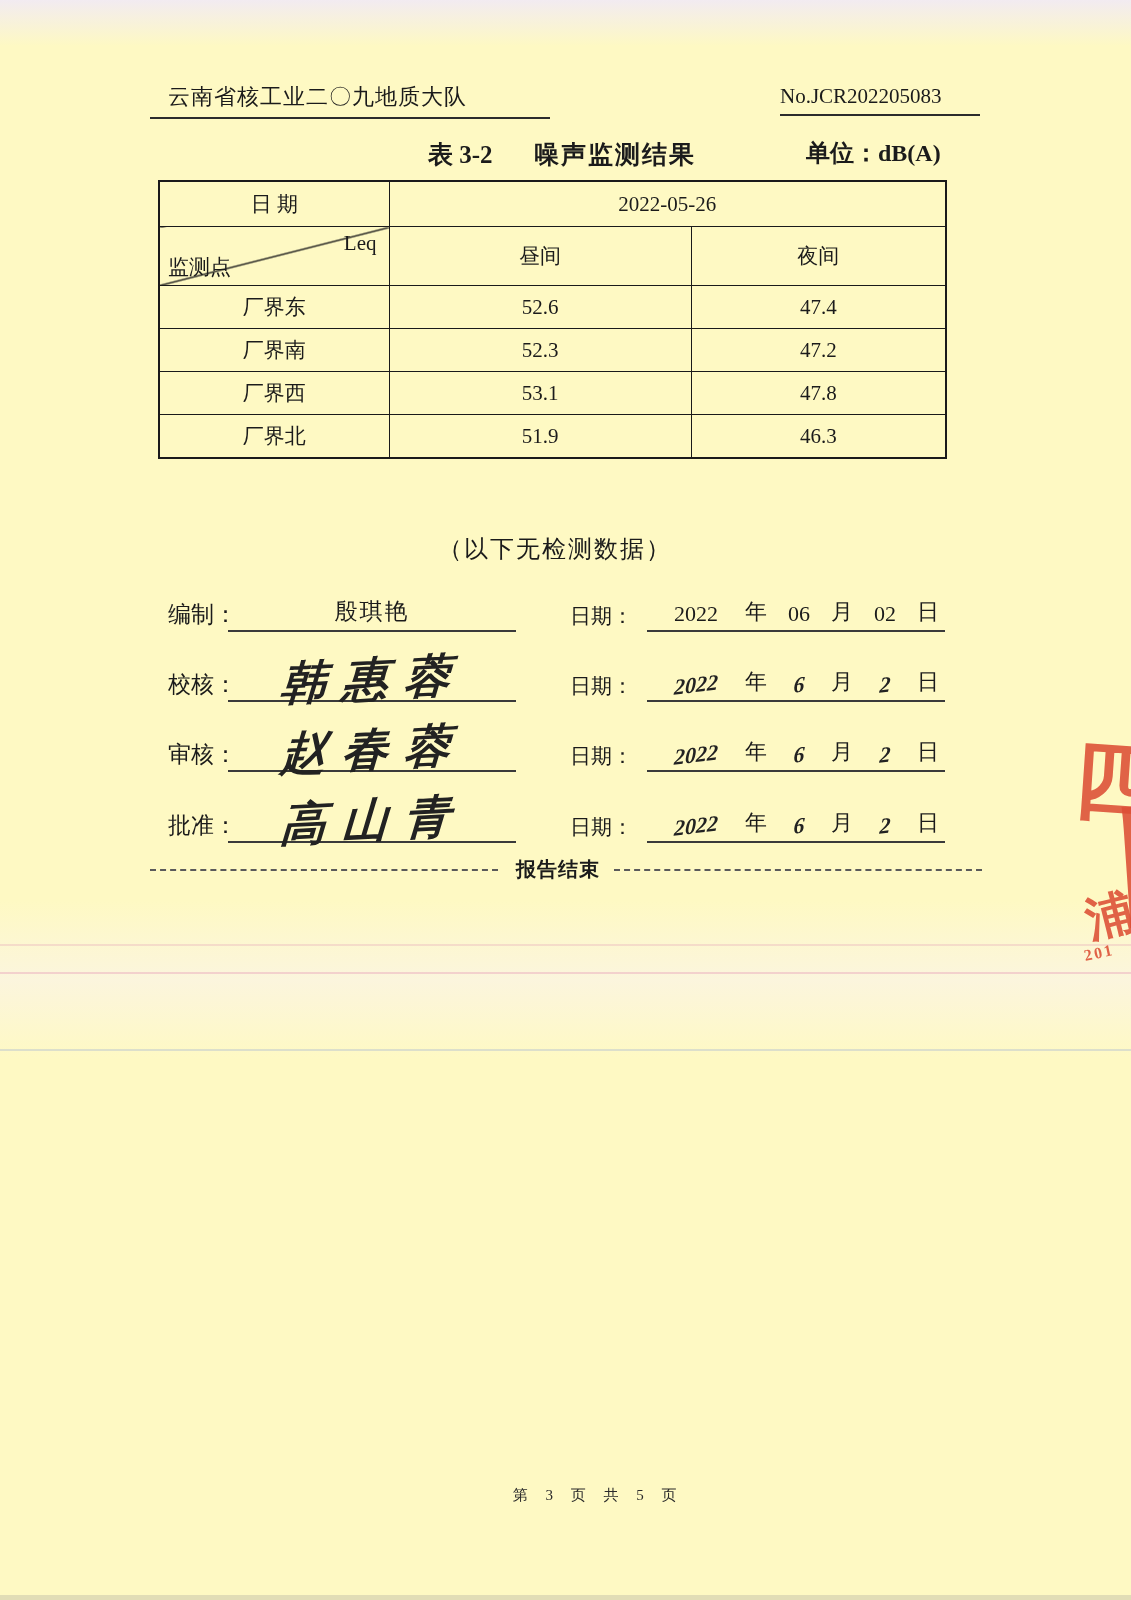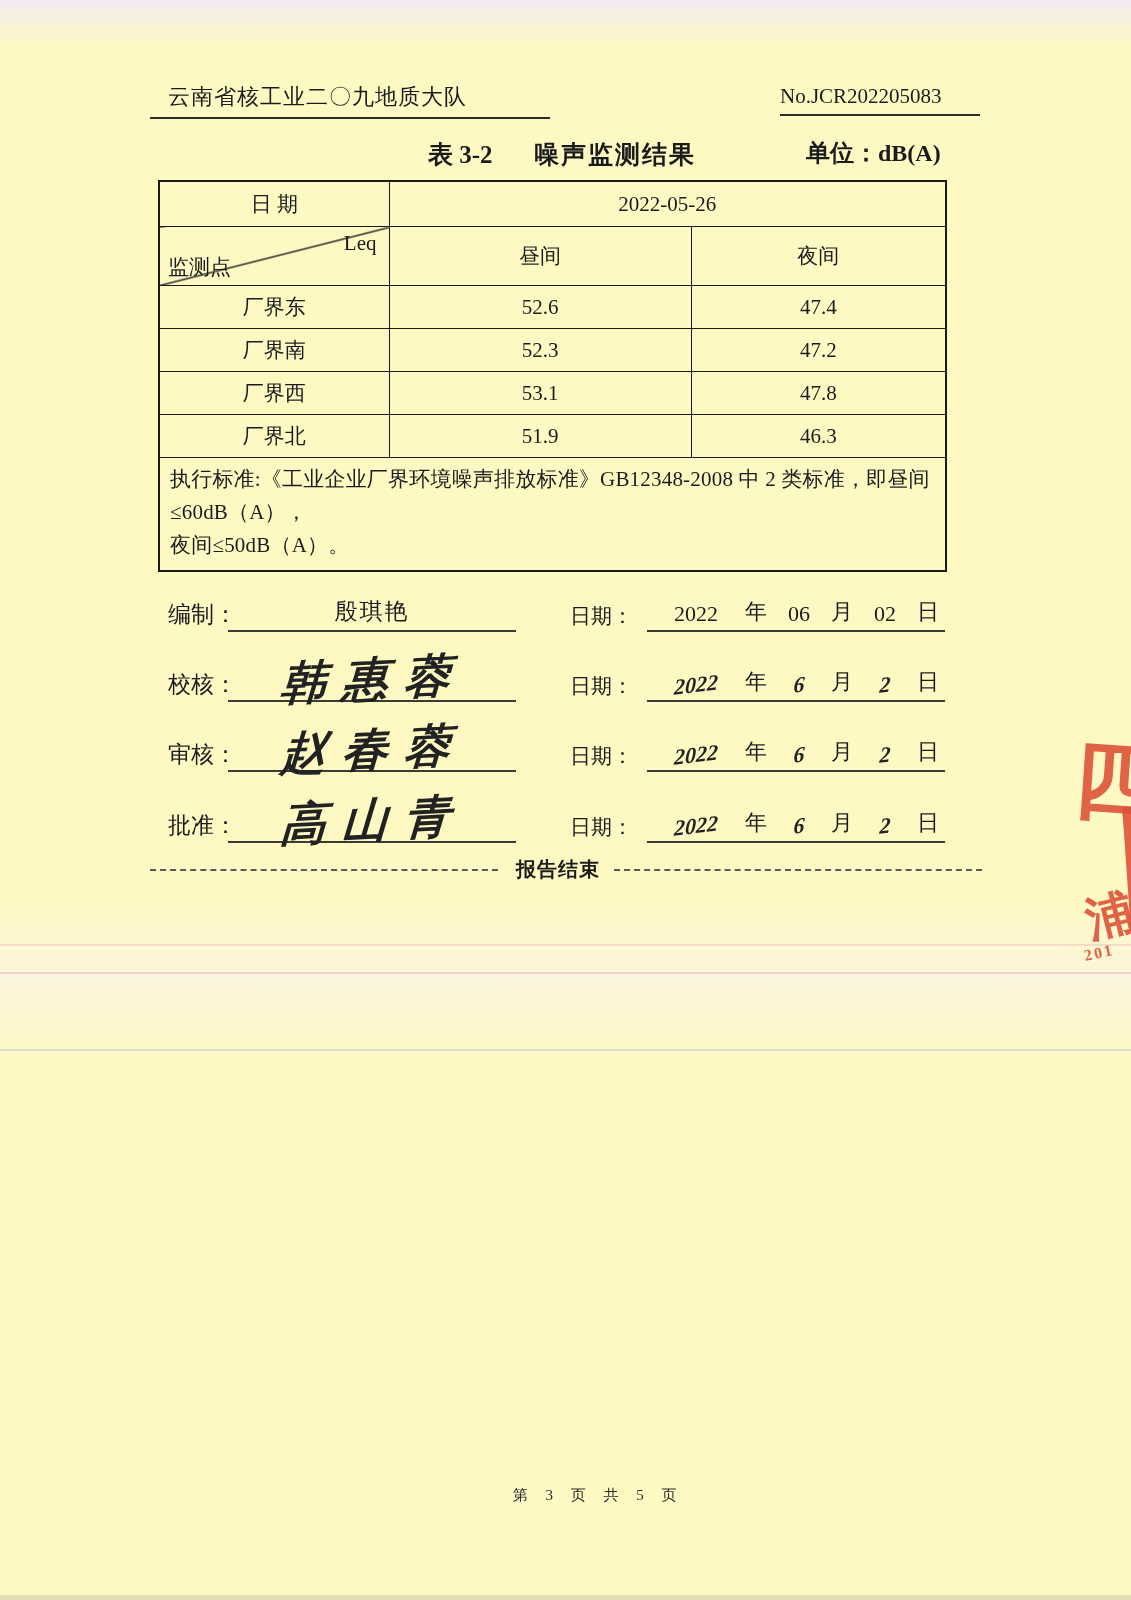--- a/index.html
+++ b/index.html
@@ -134,29 +134,24 @@
     <tr class="r-data">
       <td>厂界西</td>
       <td>53.1</td>
       <td>47.8</td>
     </tr>
     <tr class="r-data">
       <td>厂界北</td>
       <td>51.9</td>
       <td>46.3</td>
     </tr>
-    <tr>
-      <td class="note" colspan="3">
-        <div>执行标准:《工业企业厂界环境噪声排放标准》GB12348-2008 中 2 类标准，即昼间≤60dB（A），</div>
-        <div>夜间≤50dB（A）。</div>
-      </td>
-    </tr>
   </tbody>
     </table>
 
+  <div class="no-data">（以下无检测数据）</div>
 
   <div class="sig-row" style="top:576px;">
     <span class="sig-label">编制：</span>
     <span class="sig-name-line">
       <span class="sig-name">殷琪艳</span>
     </span>
     <span class="sig-date-label">日期：</span>
     <span class="sig-date-line">
       <span class="dt-y">2022</span>
       <span class="dt-u">年</span>

